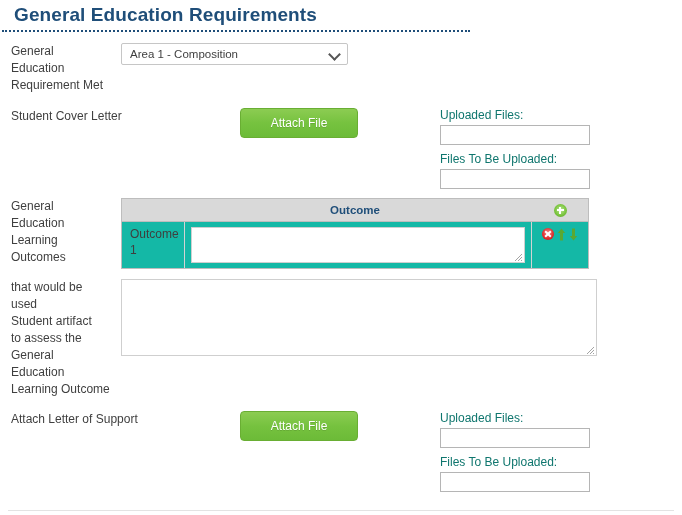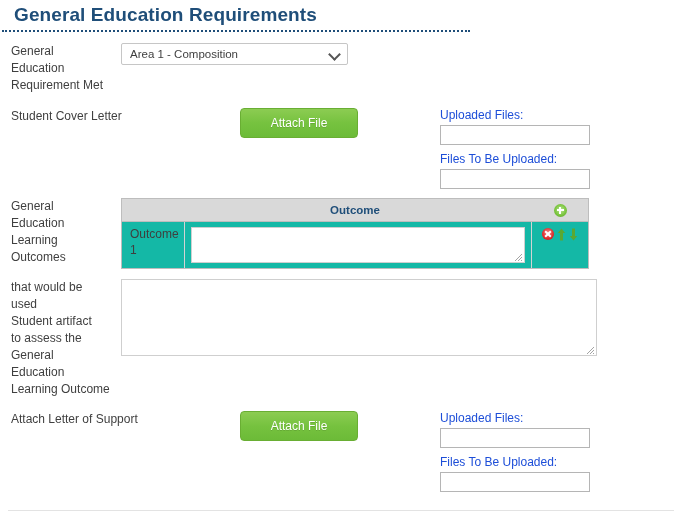--- a/index.html
+++ b/index.html
@@ -113,21 +113,21 @@
     box-sizing: border-box;
     text-shadow: 0 1px 0 rgba(0,0,0,0.12);
   }
 
   
   .files-block {
     width: 150px;
   }
   .files-label {
     font-size: 12px;
-    color: #1d4ed8;
+    color: #0f766e;
     line-height: 15px;
     padding-bottom: 2px;
   }
   .files-input {
     width: 150px;
     height: 20px;
     border: 1px solid #b5b5b5;
     background: #ffffff;
     box-sizing: border-box;
     margin-bottom: 7px;

